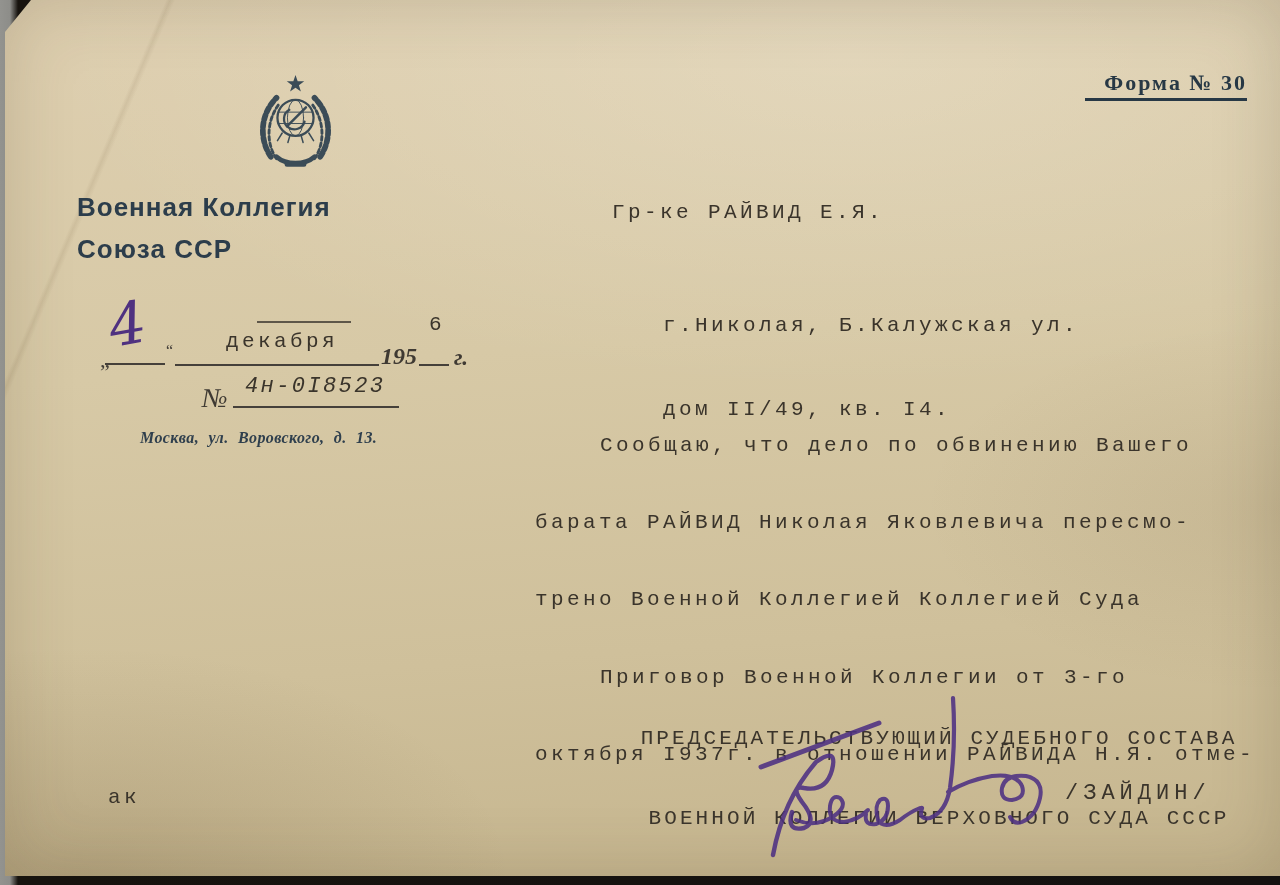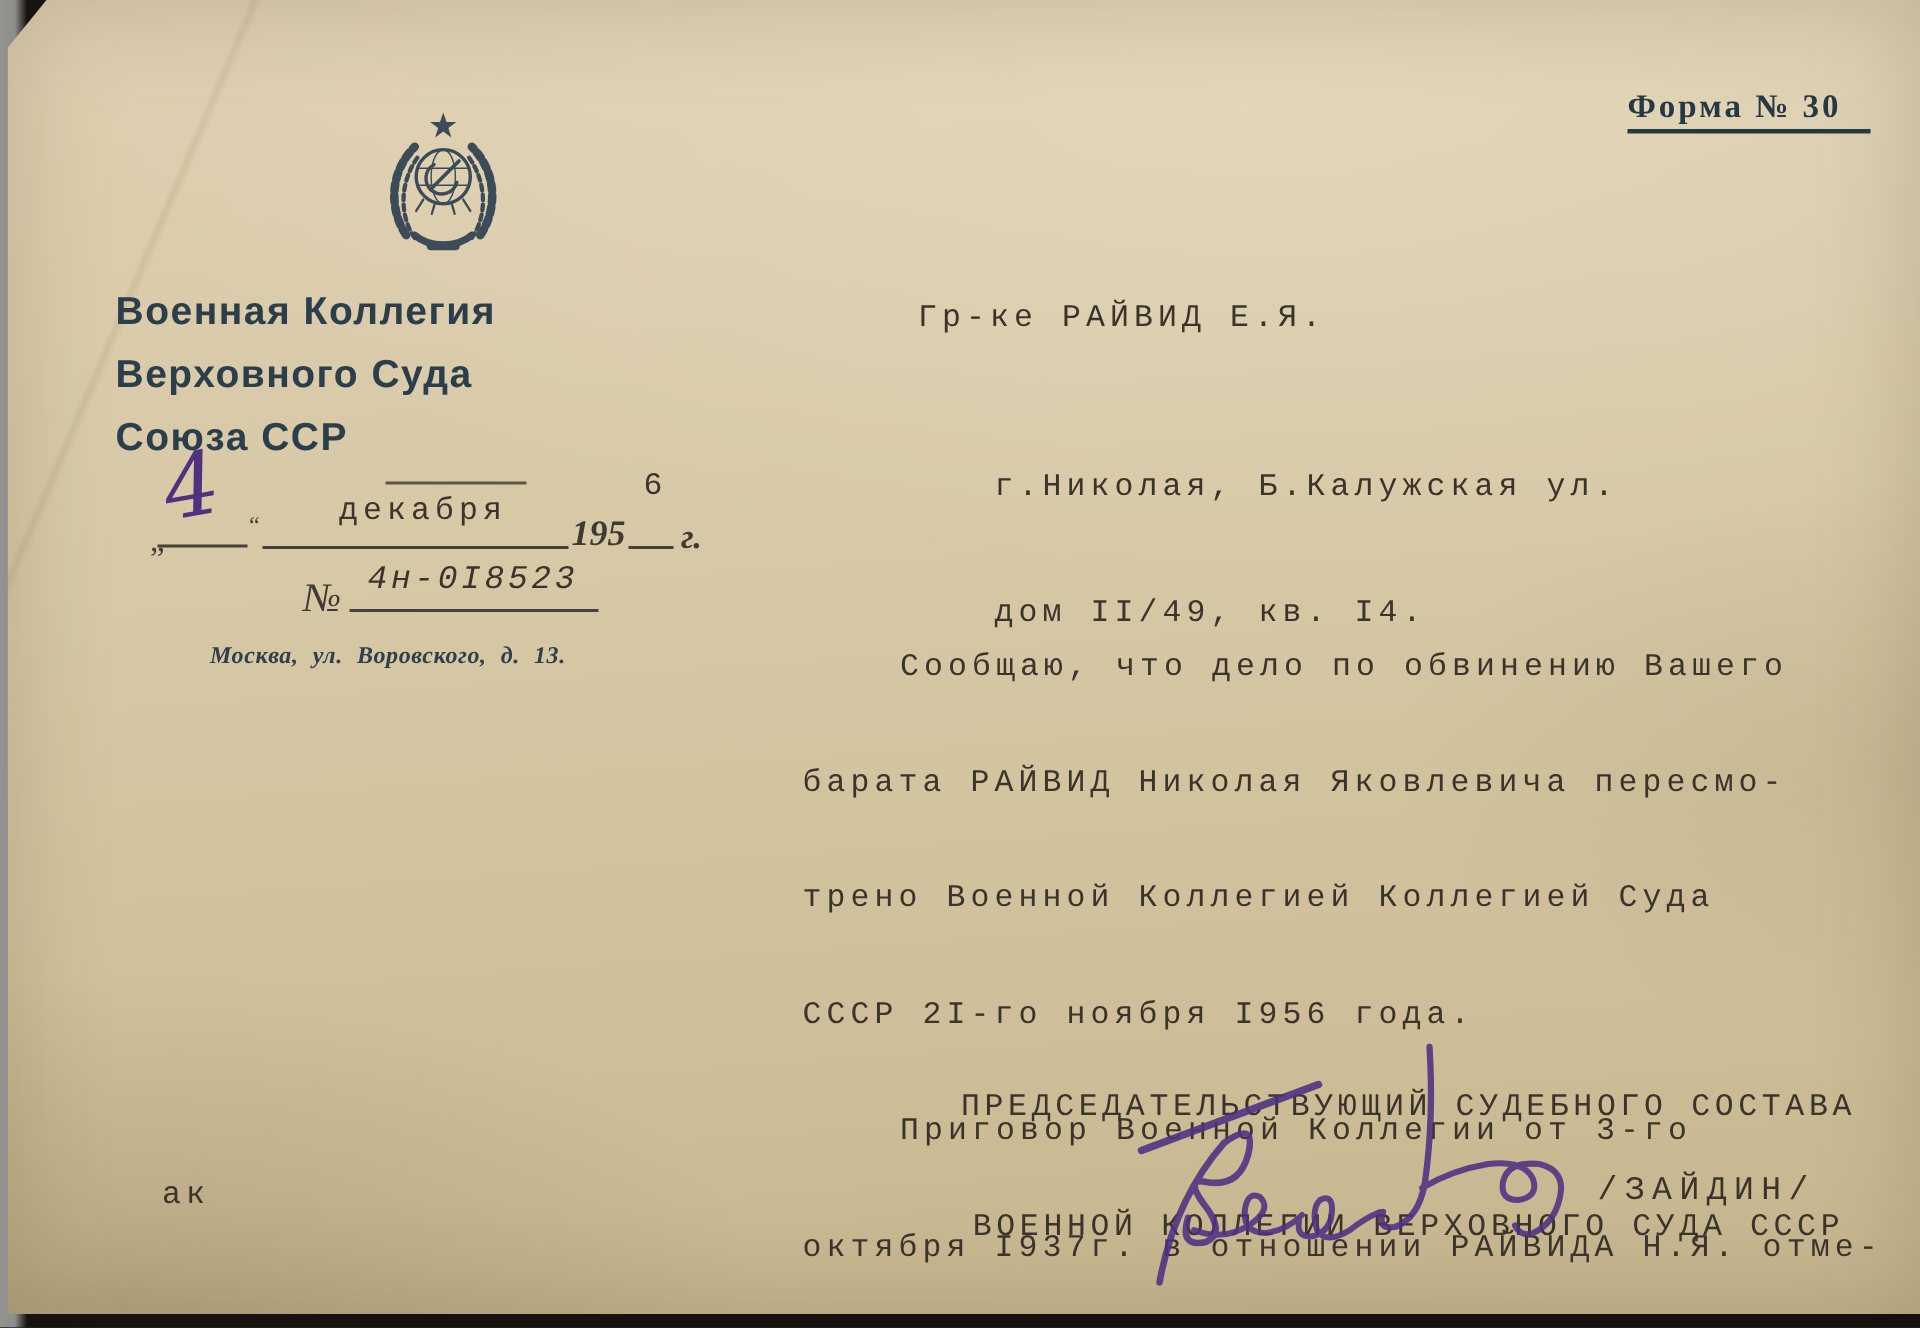--- a/index.html
+++ b/index.html
@@ -20,21 +20,21 @@
     box-shadow:inset 0 0 70px rgba(70,55,30,.20);
   }
   .abs { position:absolute; }
   .tw {
     font-family:"Liberation Mono","DejaVu Sans Mono",monospace;
     color:#3a342b; font-size:21px; letter-spacing:3.4px; white-space:pre;
   }
   .serif { font-family:"Liberation Serif","DejaVu Serif",serif; }
 
   .form-number {
-    left:1080px; top:58px; width:162px; text-align:left;
+    left:1080px; top:70px; width:162px; text-align:right;
     font-family:"Liberation Serif",serif; font-weight:bold; font-size:22px;
     color:#273845; letter-spacing:2px; border-bottom:3px solid #273845; padding-bottom:2px;
   }
   .emblem { left:243px; top:74px; }
   .letterhead {
     left:72px; top:186px; width:428px; 
     font-family:"Liberation Sans",sans-serif; font-weight:bold; font-size:26px;
     line-height:42px; color:#2c3d4b; letter-spacing:1px;
   }
   .org-address {
@@ -89,21 +89,20 @@
         <path d="M30 89 C20 75 18 51 33 31" stroke-width="3" stroke-dasharray="4 3"></path>
         <path d="M76 87 C88 69 88 43 70 25" stroke-width="6" stroke-dasharray="5 3.2"></path>
         <path d="M70 89 C80 75 82 51 67 31" stroke-width="3" stroke-dasharray="4 3"></path>
         <path d="M30 87 C40 96 60 96 70 87" stroke-width="5"></path>
         <path d="M41 95 H59" stroke-width="5"></path>
       </g>
     </svg>
 
     <div class="abs letterhead">
       <div>Военная Коллегия</div>
-      <div>Верховного Суда</div>
       <div>Союза ССР</div>
     </div>
 
     <div class="abs serif q-open">„</div>
     <div class="abs hand-day">4</div>
     <div class="abs rule" style="left:100px;top:363px;width:60px;"></div>
     <div class="abs serif q-close">“</div>
     <div class="abs month-overline"></div>
     <div class="abs tw month">декабря</div>
     <div class="abs rule" style="left:170px;top:364px;width:204px;"></div>
@@ -121,21 +120,20 @@
     <div class="abs tw addr-name">Гр-ке РАЙВИД Е.Я.</div>
     <div class="abs tw addr-lines">
       <div>г.Николая, Б.Калужская ул.</div>
       <div>дом II/49, кв. I4.</div>
     </div>
 
     <div class="abs tw body-block">
       <div class="indent">Сообщаю, что дело по обвинению Вашего</div>
       <div>барата РАЙВИД Николая Яковлевича пересмо-</div>
       <div>трено Военной Коллегией Коллегией Суда</div>
-      <div>СССР 2I-го ноября I956 года.</div>
       <div class="indent">Приговор Военной Коллегии от 3-го</div>
       <div>октября I937г. в отношении РАЙВИДА Н.Я. отме-</div>
       
       
       
     </div>
 
     <div class="abs tw sig-block">
       <div>ПРЕДСЕДАТЕЛЬСТВУЮЩИЙ СУДЕБНОГО СОСТАВА</div>
       <div>ВОЕННОЙ КОЛЛЕГИИ ВЕРХОВНОГО СУДА СССР</div>

